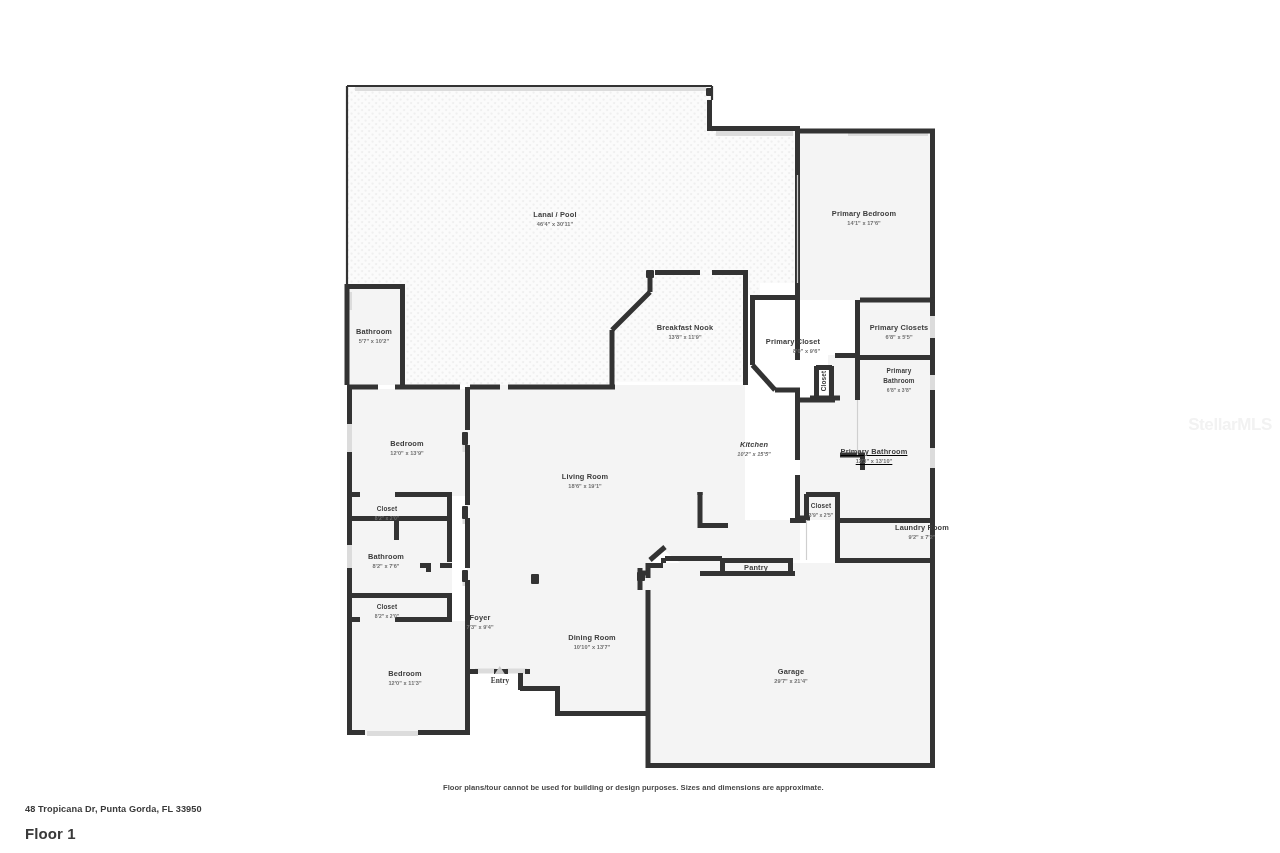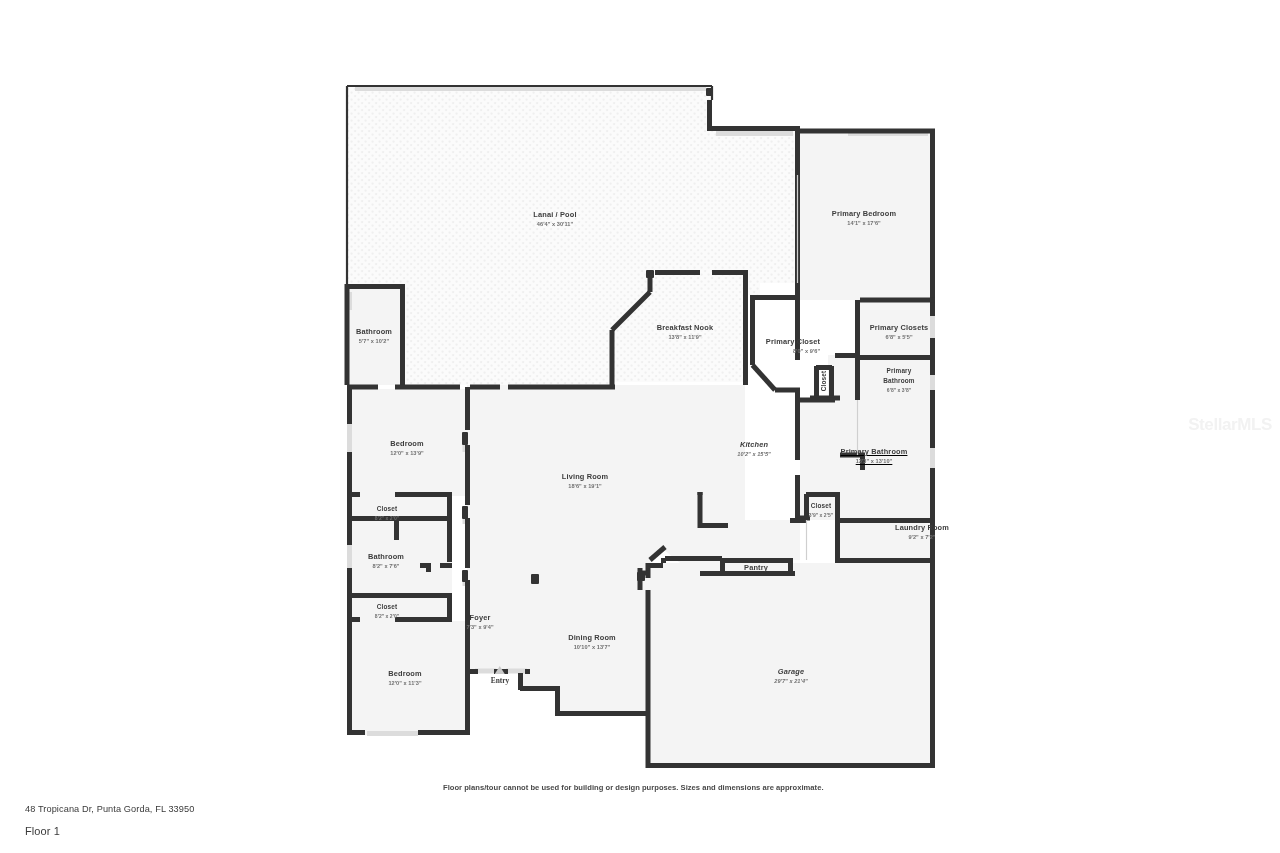--- a/index.html
+++ b/index.html
@@ -99,30 +99,30 @@
     user-select: none;
     pointer-events: none;
   }
 
   
   #footer-address {
     position: absolute;
     left: 25px;
     top: 804px;
     font-size: 9.2px;
-    font-weight: normal;
+    font-weight: bold;
     color: #3a3a3a;
     letter-spacing: 0.1px;
   }
   #footer-floor {
     position: absolute;
     left: 25px;
     top: 825px;
-    font-size: 11px;
-    font-weight: normal;
+    font-size: 15px;
+    font-weight: bold;
     color: #3a3a3a;
     letter-spacing: 0.1px;
   }
   #footer-disclaimer {
     position: absolute;
     left: 443px;
     top: 783px;
     font-size: 7.6px;
     font-weight: bold;
     color: #4a4a4a;
@@ -408,21 +408,21 @@
         <span class="room-dims">7'3" x 9'4"</span>
       </div>
       <div class="room-label" style="left: 592px; top: 633px;">
         <span class="room-name">Dining Room</span>
         <span class="room-dims">10'10" x 13'7"</span>
       </div>
       <div class="room-label" style="left: 405px; top: 669px;">
         <span class="room-name">Bedroom</span>
         <span class="room-dims">12'0" x 11'3"</span>
       </div>
-      <div class="room-label" style="left: 791px; top: 667px; font-style: italic;">
+      <div class="room-label" style="left: 791px; top: 667px;">
         <span class="room-name">Garage</span>
         <span class="room-dims">29'7" x 21'4"</span>
       </div>
     </div>
 
   <div id="entry-marker" style="left:500px; top:666px;">
     <div class="tri"></div>
     <span class="entry-text">Entry</span>
   </div>
 

